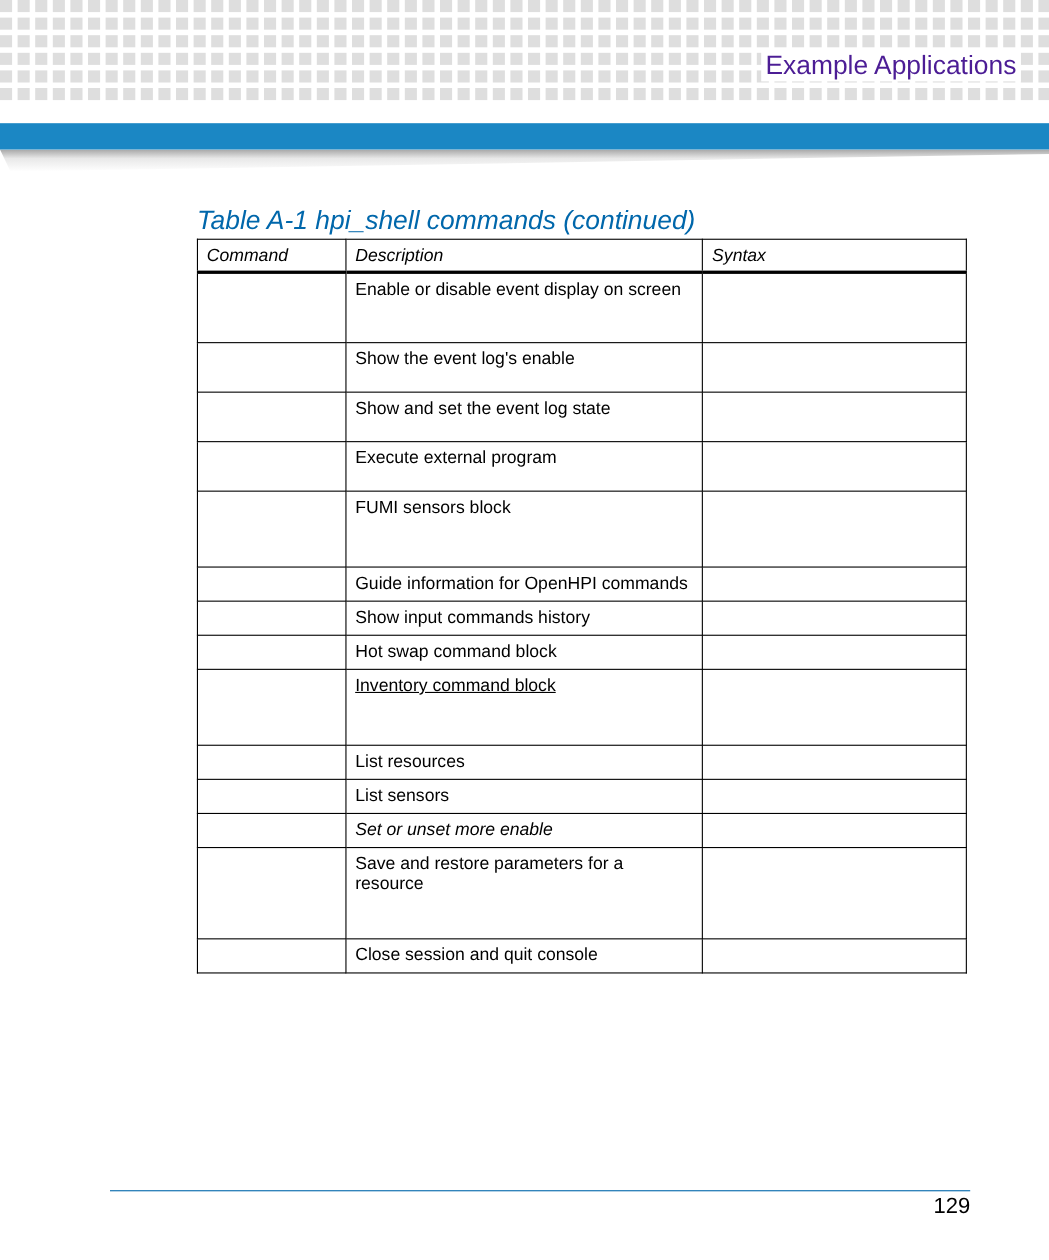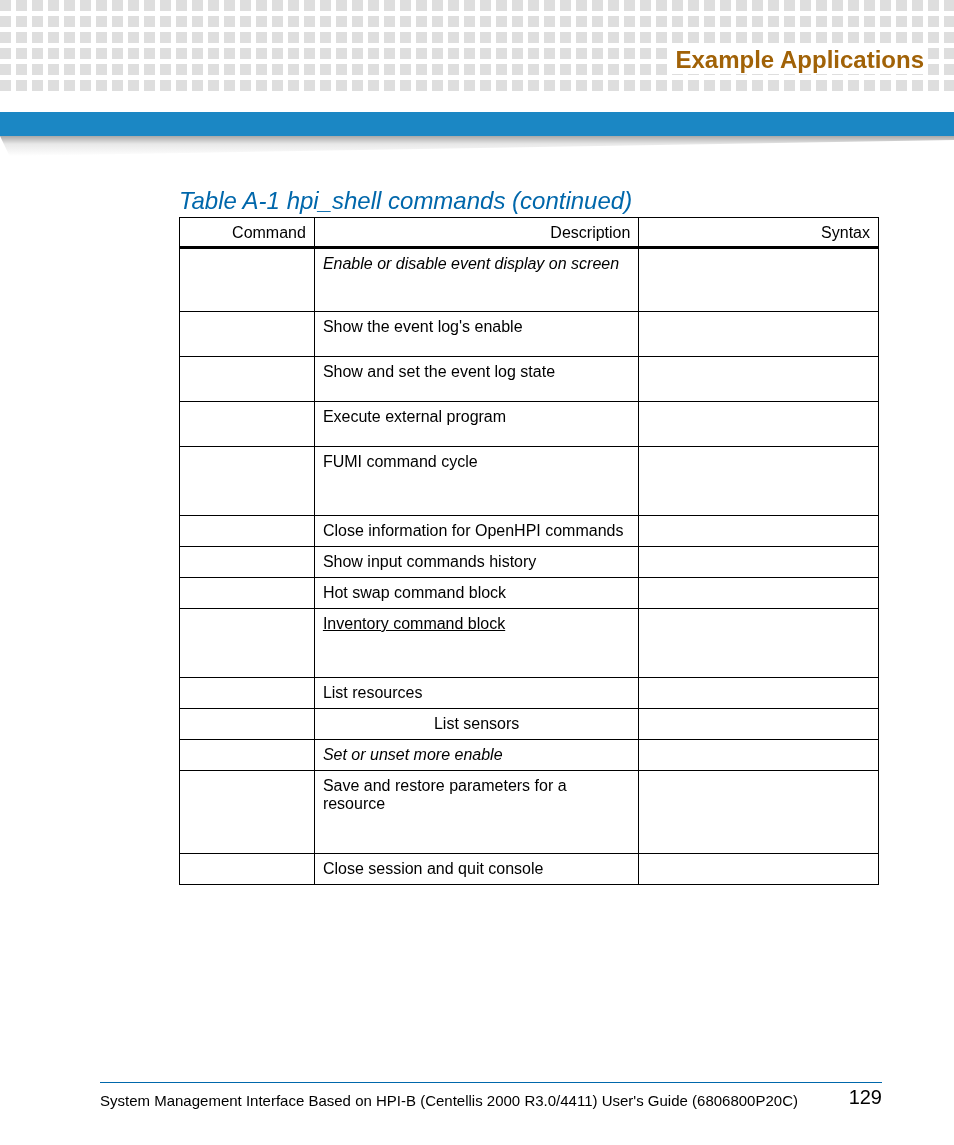--- a/index.html
+++ b/index.html
@@ -1,28 +1,28 @@
 <!DOCTYPE html>
 <html><head>
 <meta charset="utf-8">
 <style>
   html,body{margin:0;padding:0;width:954px;height:1145px;background:#fff;font-family:"Segoe UI","Myriad Pro",Arial,sans-serif;color:#000;}
   .page{position:relative;width:954px;height:1145px;overflow:hidden;}
   
   .grid{position:absolute;top:0;left:0;width:100%;z-index:0;}
   .grid .row{white-space:nowrap;font-size:0;line-height:0;height:11px;margin-bottom:5px;}
   .grid .row span{display:inline-block;width:11px;height:11px;background:#dedede;margin-right:5px;}
-  .header-title{position:absolute;top:46px;right:26px;font-size:24px;font-weight:700;color:#a16207;z-index:2;background:#fff;padding:0 4px;}
+  .header-title{position:absolute;top:46px;right:26px;font-size:24px;font-weight:400;color:#4c1d95;z-index:2;background:#fff;padding:0 4px;}
   .blue-bar{position:absolute;top:112px;left:0;width:954px;height:24px;background:#1b87c4;z-index:2;}
   .shadow-bar{position:absolute;top:136px;left:0;width:954px;height:20px;z-index:2;
     background:linear-gradient(to bottom,#a8a8a8 0%,#e8e8e8 40%,#ffffff 100%);
     clip-path:polygon(0 0,100% 0,100% 20%,1% 100%);}
   .table-caption{position:absolute;top:187px;left:179px;color:#0067ab;font-style:italic;font-size:24px;z-index:2;}
   table.data{position:absolute;top:217px;left:179px;border-collapse:collapse;width:700px;z-index:2;font-size:16px;}
-  table.data th{border:1px solid #000;text-align:right;font-weight:400;padding:6px 8px 4px 8px;}
+  table.data th{border:1px solid #000;text-align:left;font-weight:400;padding:6px 8px 4px 8px;font-style:italic;}
   table.data thead{border-bottom:3px solid #000;}
   table.data thead th{border-bottom:3px solid #000;}
   table.data td{border:1px solid #000;padding:6px 8px;vertical-align:top;}
   col.c1{width:135px;} col.c2{width:325px;} col.c3{width:240px;}
   .footer-rule{position:absolute;left:100px;bottom:62px;width:782px;height:0;border-top:1px solid #0067ab;z-index:2;}
   .footer-text{position:absolute;left:100px;bottom:36px;font-size:15px;z-index:2;color:#000;}
   .footer-page{position:absolute;right:72px;bottom:36px;font-size:20px;z-index:2;color:#000;}
 </style>
 </head>
 <body>
@@ -54,46 +54,46 @@
     <thead>
       <tr>
         <th>Command</th>
         <th>Description</th>
         <th>Syntax</th>
       </tr>
     </thead>
     <tbody id="tbody">
         <tr>
           <td></td>
-          <td style="height: 50px; font-style: italic;">Enable or disable event display on screen</td>
+          <td style="height: 50px;">Enable or disable event display on screen</td>
           <td></td>
         </tr>
         <tr>
           <td></td>
           <td style="height: 32px;">Show the event log's enable</td>
           <td></td>
         </tr>
         <tr>
           <td></td>
           <td style="height: 32px;">Show and set the event log state</td>
           <td></td>
         </tr>
         <tr>
           <td></td>
           <td style="height: 32px;">Execute external program</td>
           <td></td>
         </tr>
         <tr>
           <td></td>
-          <td style="height: 56px;">FUMI command cycle</td>
+          <td style="height: 56px;">FUMI sensors block</td>
           <td></td>
         </tr>
         <tr>
           <td></td>
-          <td style="height: 18px;">Close information for OpenHPI commands</td>
+          <td style="height: 18px;">Guide information for OpenHPI commands</td>
           <td></td>
         </tr>
         <tr>
           <td></td>
           <td style="height: 18px;">Show input commands history</td>
           <td></td>
         </tr>
         <tr>
           <td></td>
           <td style="height: 18px;">Hot swap command block</td>
@@ -104,21 +104,21 @@
           <td style="height: 56px; text-decoration: underline;">Inventory command block</td>
           <td></td>
         </tr>
         <tr>
           <td></td>
           <td style="height: 18px;">List resources</td>
           <td></td>
         </tr>
         <tr>
           <td></td>
-          <td style="height: 18px; text-align: center;">List sensors</td>
+          <td style="height: 18px;">List sensors</td>
           <td></td>
         </tr>
         <tr>
           <td></td>
           <td style="height: 18px; font-style: italic;">Set or unset more enable</td>
           <td></td>
         </tr>
         <tr>
           <td></td>
           <td style="height: 70px; border-radius: 30px;">Save and restore parameters for a resource</td>
@@ -126,16 +126,15 @@
         </tr>
         <tr>
           <td></td>
           <td style="height: 18px;">Close session and quit console</td>
           <td></td>
         </tr>
       </tbody>
   </table>
 
   <div class="footer-rule"></div>
-  <div class="footer-text">System Management Interface Based on HPI-B (Centellis 2000 R3.0/4411) User's Guide (6806800P20C)</div>
   <div class="footer-page">129</div>
 
 </div>
 
 </body></html>

